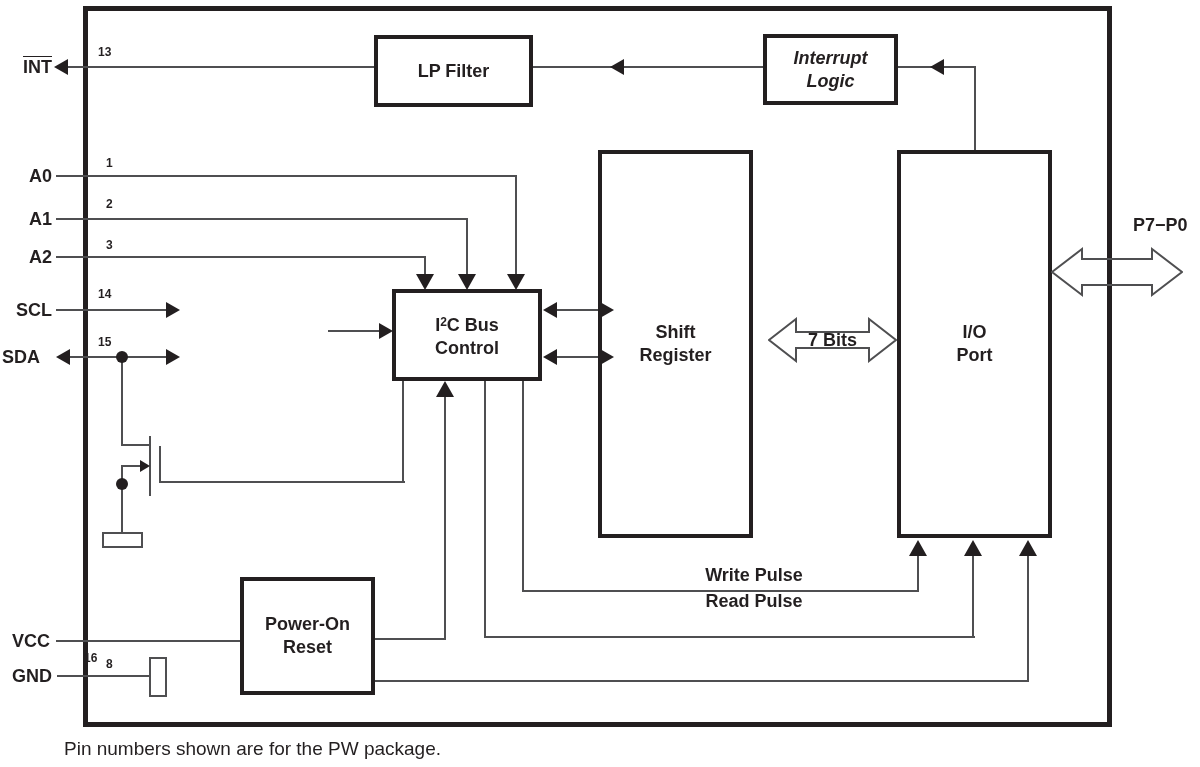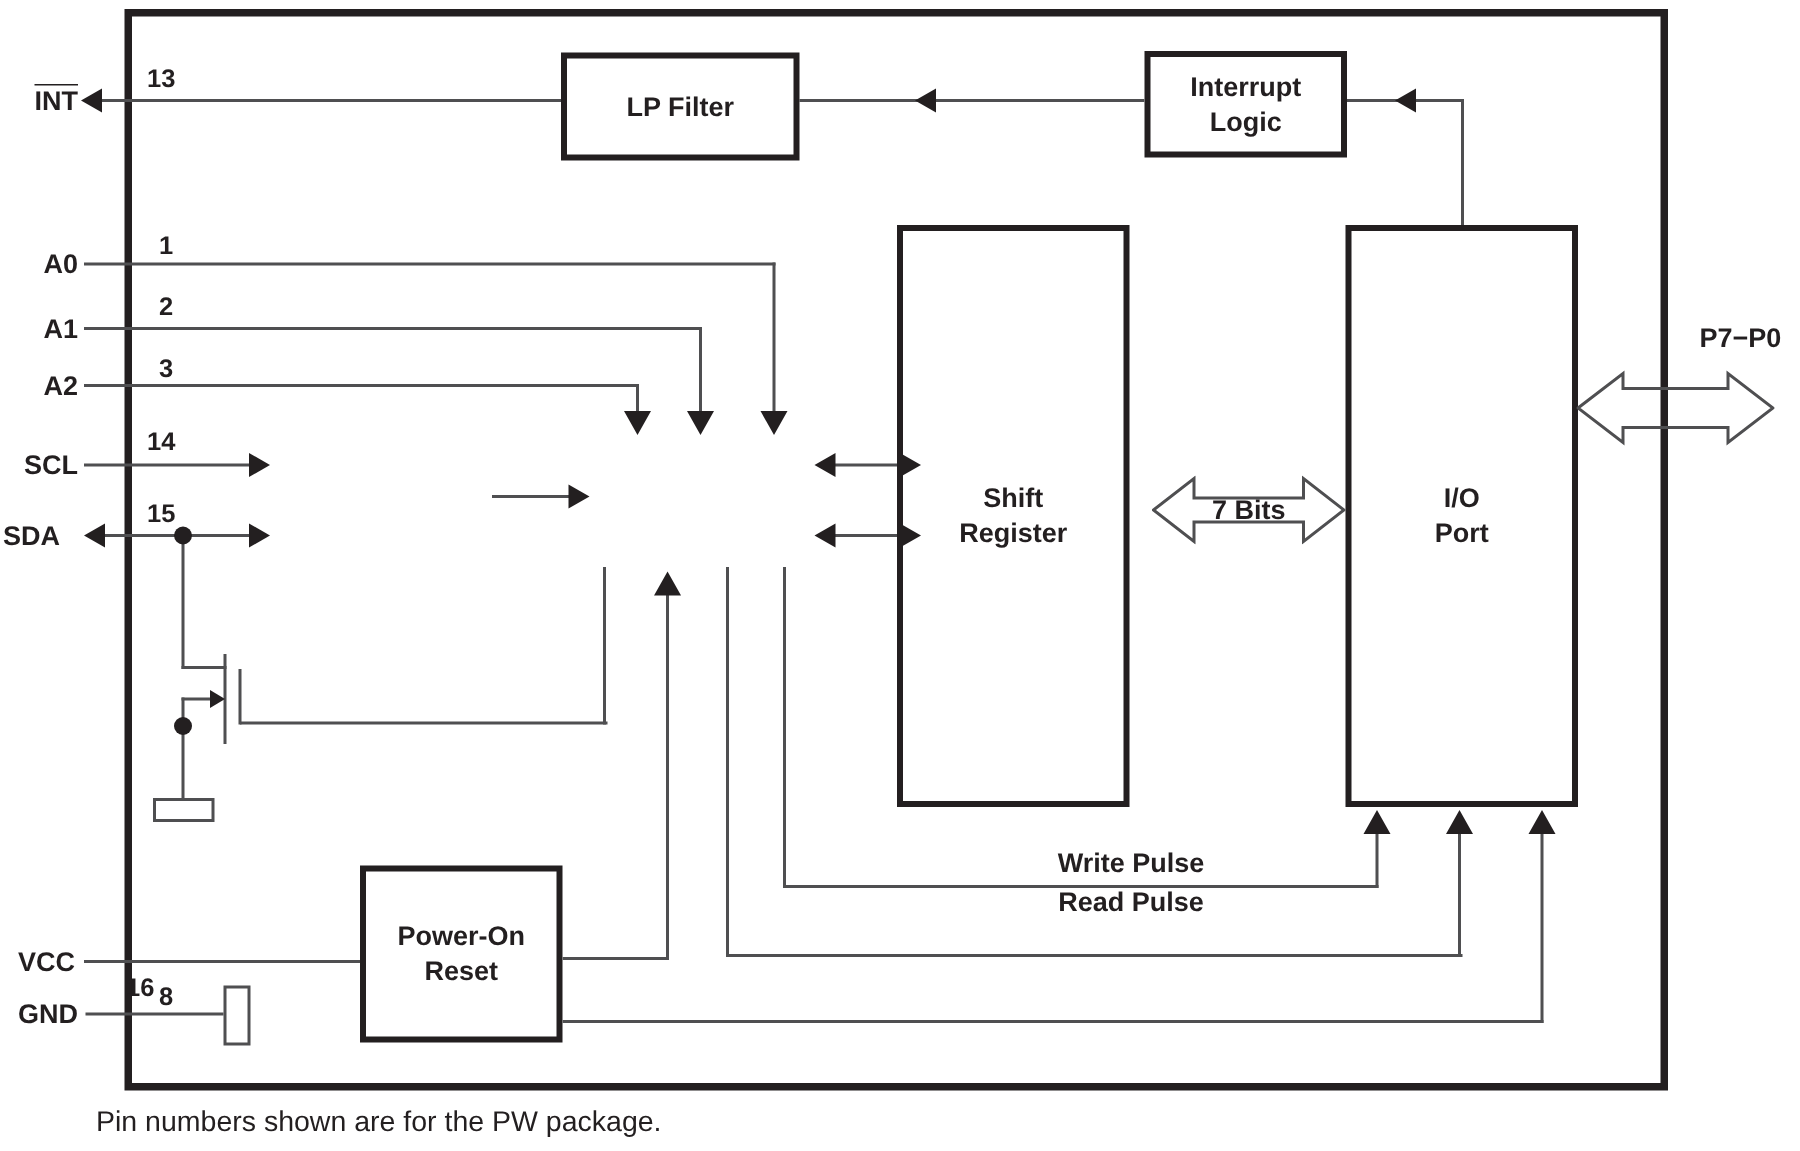--- a/index.html
+++ b/index.html
@@ -15,21 +15,21 @@
   .wh{position:absolute;height:2px;background:#4f4f51;z-index:3;}
   .wv{position:absolute;width:2px;background:#4f4f51;z-index:3;}
   .ah{position:absolute;width:0;height:0;border-style:solid;border-color:transparent;z-index:5;}
   .ah.l{border-width:8px 14px 8px 0;border-right-color:#231f20;}
   .ah.r{border-width:8px 0 8px 14px;border-left-color:#231f20;}
   .ah.u{border-width:0 9px 16px 9px;border-bottom-color:#231f20;}
   .ah.d{border-width:16px 9px 0 9px;border-top-color:#231f20;}
   .ah.sr{border-width:6px 0 6px 10px;border-left-color:#231f20;}
   .dot{position:absolute;width:12px;height:12px;border-radius:50%;background:#231f20;z-index:5;}
   .lbl{position:absolute;font-weight:bold;font-size:18px;line-height:20px;z-index:6;white-space:nowrap;}
-  .num{position:absolute;font-weight:bold;font-size:17px;line-height:19px;z-index:6;width:28px;}
+  .num{position:absolute;font-weight:bold;font-size:12px;line-height:19px;z-index:6;width:28px;}
   .rres{position:absolute;box-sizing:border-box;border:2px solid #4f4f51;background:#fff;z-index:4;}
   .dblarrow{position:absolute;z-index:6;}
   .sup2{font-size:12px;vertical-align:5px;font-weight:bold;}
   #outer{position:absolute;box-sizing:border-box;border:5px solid #231f20;background:transparent;z-index:1;}
   #footer{position:absolute;font-size:19px;font-weight:normal;z-index:6;white-space:nowrap;}
 </style>
 </head>
 <body>
 
 <div id="canvas">
@@ -69,23 +69,27 @@
   <div class="wv" style="left:522px;top:378px;height:214px;"></div>
   <div class="wv" style="left:917px;top:548px;height:44px;"></div>
   <div class="wv" style="left:972px;top:548px;height:90px;"></div>
   <div class="wv" style="left:1027px;top:548px;height:134px;"></div>
   <div class="wv" style="left:149px;top:436px;height:60px;"></div>
   <div class="wv" style="left:159px;top:446px;height:37px;"></div>
 
   <div class="box" style="left:374px;top:35px;width:159px;height:72px;">
     <div>LP Filter</div>
   </div>
-  <div class="box" style="left:763px;top:34px;width:135px;height:71px;">
+  <div class="box" style="left:763px;top:34px;width:135px;height:71px;font-style:italic;">
     <div>Interrupt</div>
     <div>Logic</div>
+  </div>
+  <div class="box" style="left:392px;top:289px;width:150px;height:92px;">
+    <div><span>I</span><span class="sup2">2</span><span>C Bus</span></div>
+    <div>Control</div>
   </div>
   <div class="box" style="left:598px;top:150px;width:155px;height:388px;">
     <div>Shift</div>
     <div>Register</div>
   </div>
   <div class="box" style="left:897px;top:150px;width:155px;height:388px;">
     <div>I/O</div>
     <div>Port</div>
   </div>
   <div class="box" style="left:240px;top:577px;width:135px;height:118px;">

